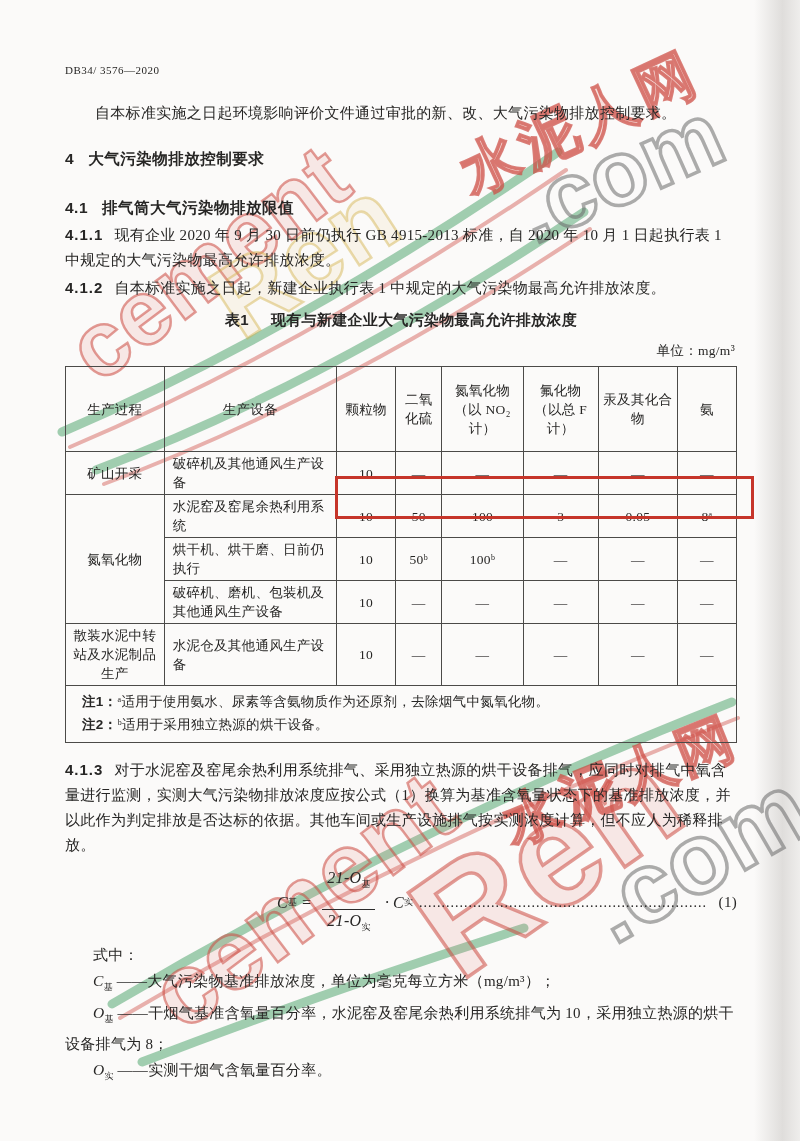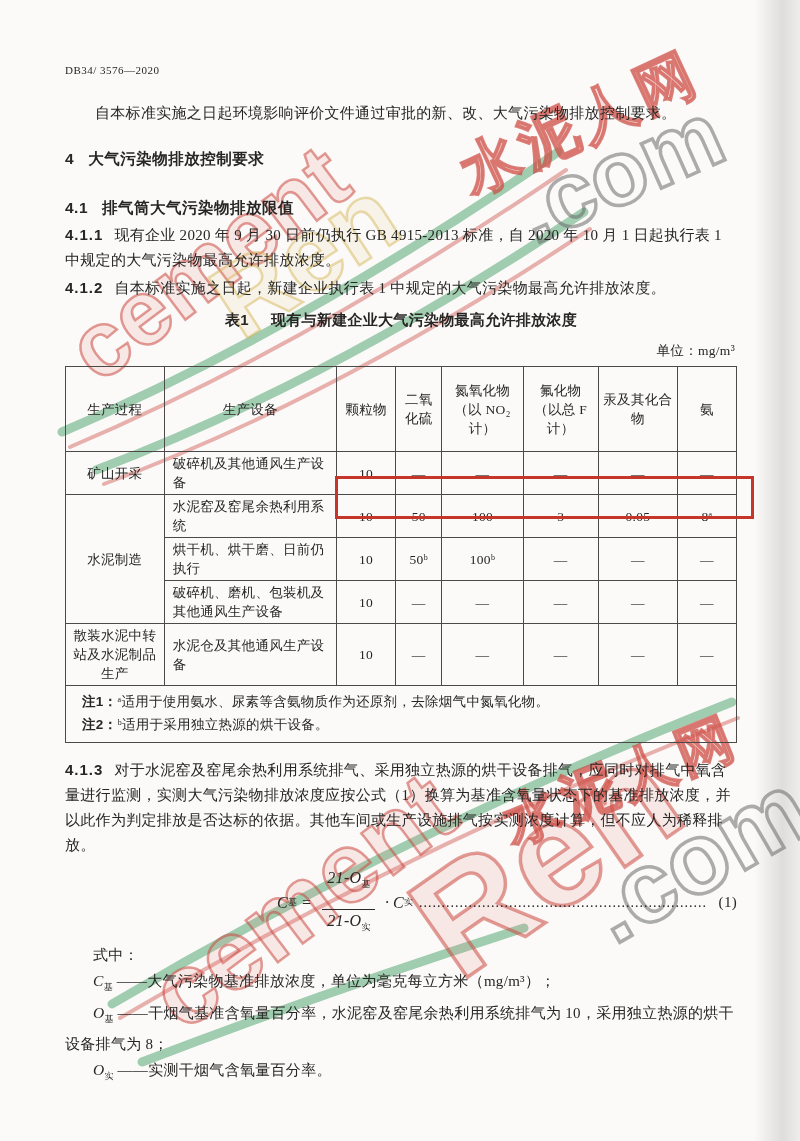--- a/index.html
+++ b/index.html
@@ -145,21 +145,21 @@
         <td>矿山开采</td>
         <td class="equip">破碎机及其他通风生产设备</td>
         <td>10</td>
         <td>—</td>
         <td>—</td>
         <td>—</td>
         <td>—</td>
         <td>—</td>
       </tr>
       <tr class="r-kiln">
-        <td rowspan="3">水泥制造</td>
+        <td rowspan="3">氮氧化物</td>
         <td class="equip">水泥窑及窑尾余热利用系统</td>
         <td>10</td>
         <td>50</td>
         <td>100</td>
         <td>3</td>
         <td>0.05</td>
         <td>8ᵃ</td>
       </tr>
       <tr class="r-tall">
         <td class="equip">烘干机、烘干磨、日前仍执行</td>

